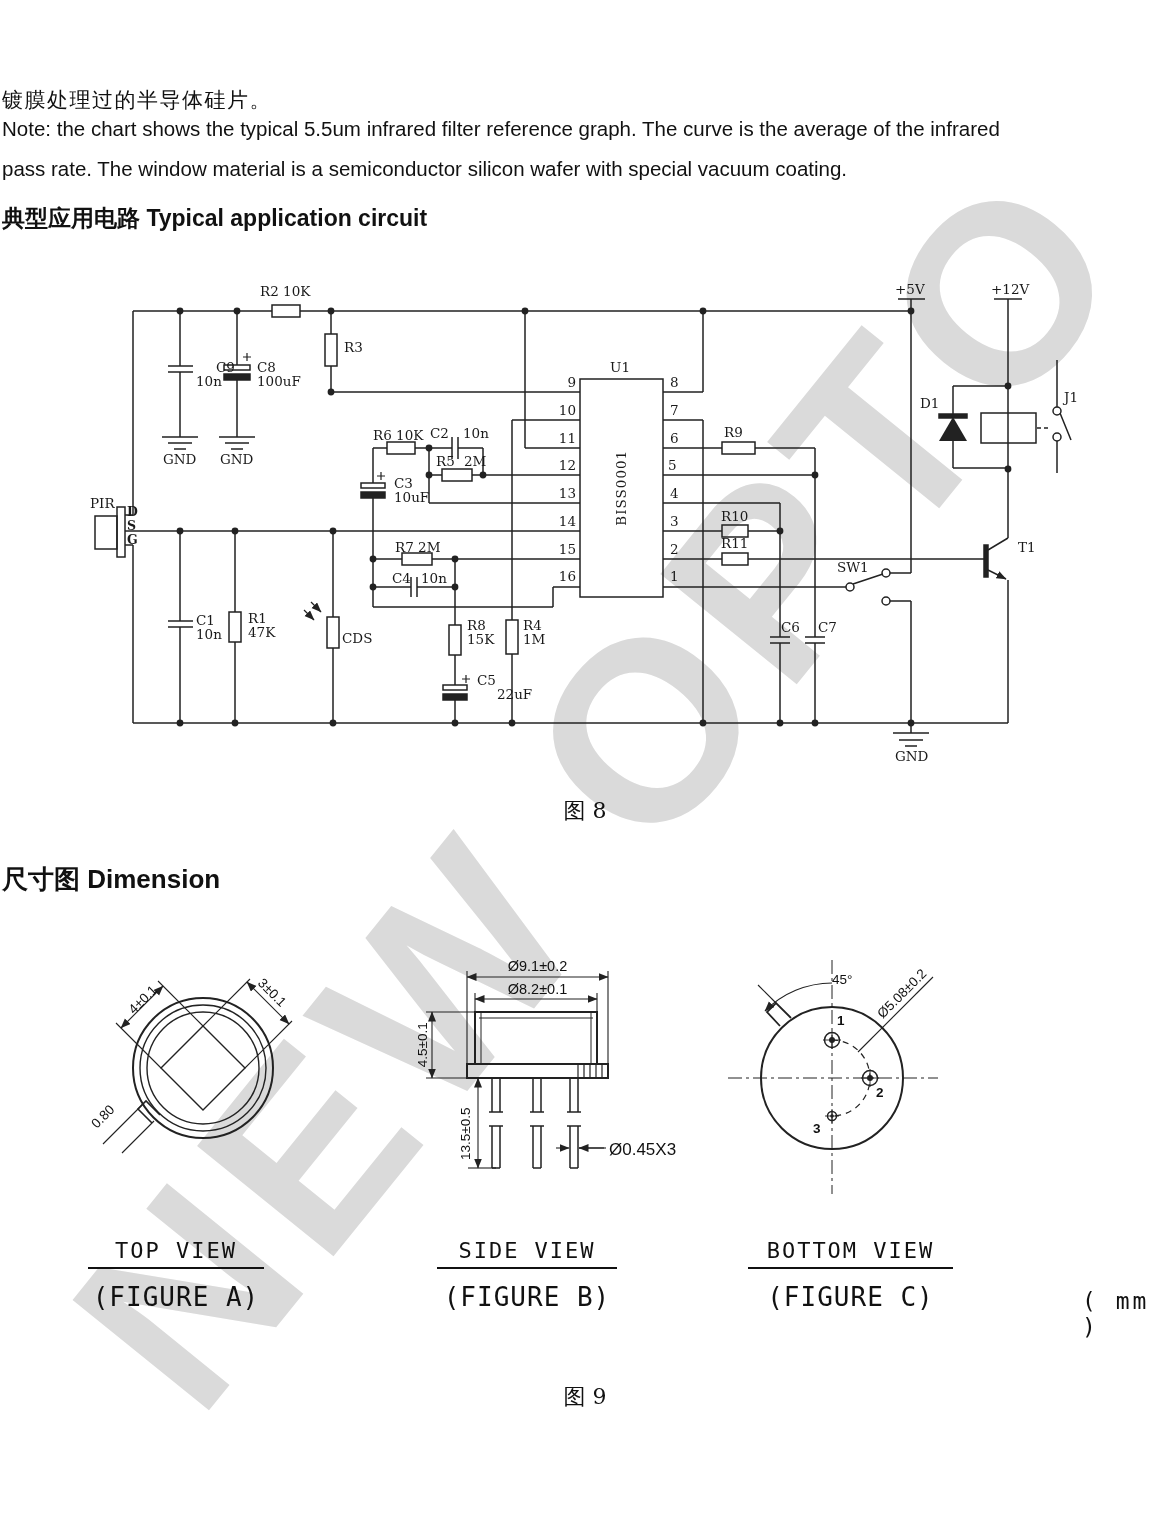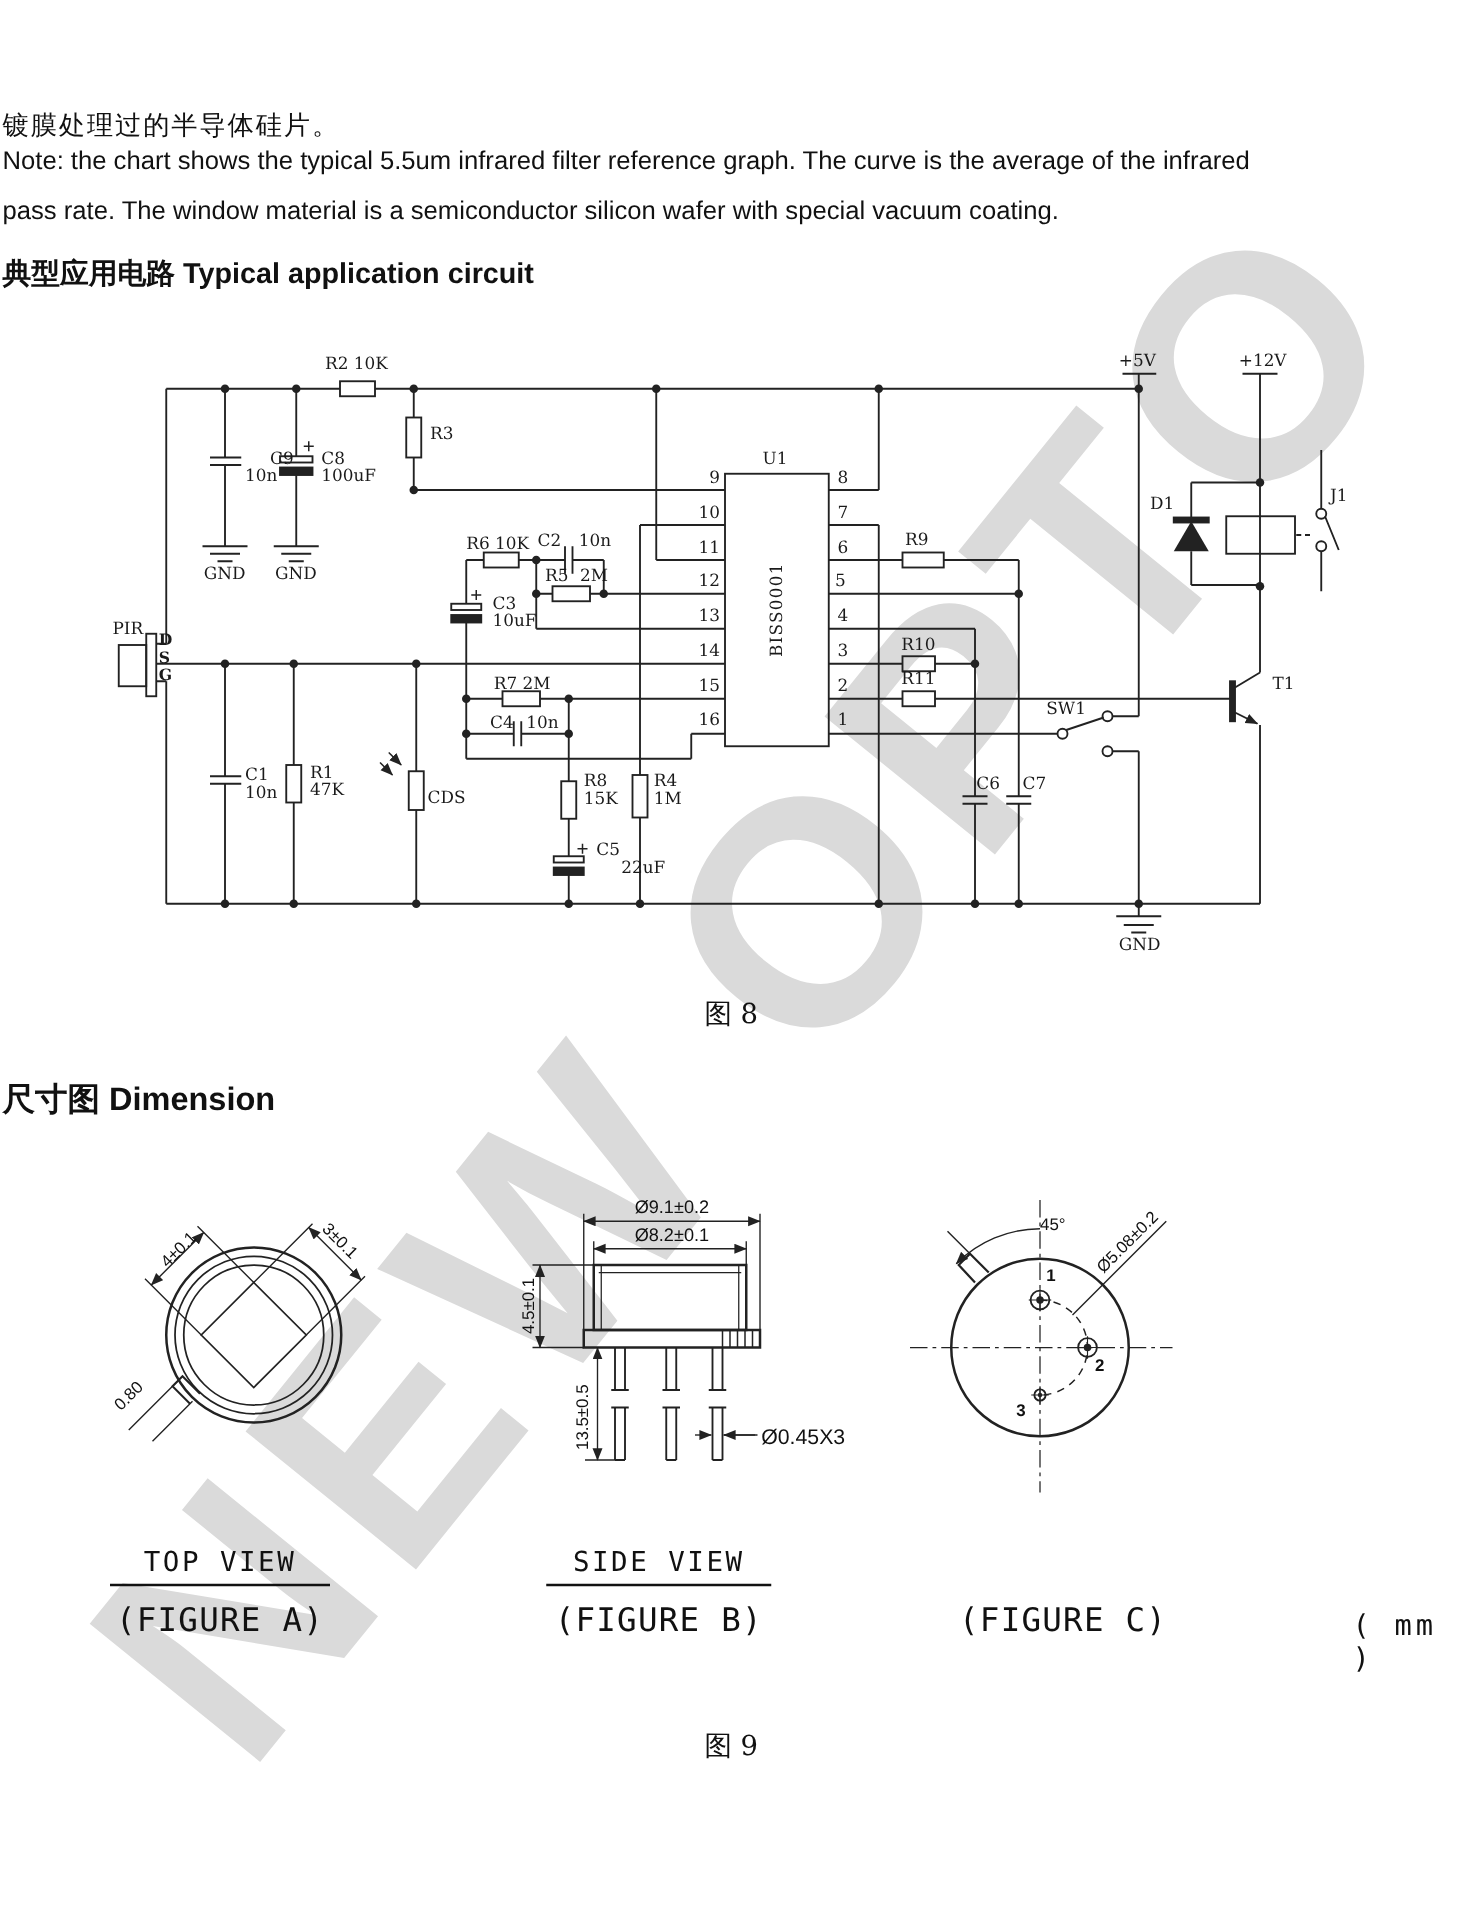--- a/index.html
+++ b/index.html
@@ -355,19 +355,20 @@
     <span class="dl" style="left:792px;top:973px;margin-left:40px;">45°</span>
     <span class="dl ctr rm45" style="left:857px;top:987px;width:90px;">Ø5.08±0.2</span>
     <span class="dl bold" style="left:837px;top:1014px;font-weight:bold;">1</span>
     <span class="dl bold" style="left:876px;top:1086px;font-weight:bold;">2</span>
     <span class="dl bold" style="left:813px;top:1122px;font-weight:bold;">3</span>
 
     <div class="cap" style="left:88px;top:1238px;width:176px;">TOP VIEW</div>
     <div class="capsub" style="left:86px;top:1282px;width:180px;">(FIGURE A)</div>
     <div class="cap" style="left:437px;top:1238px;width:180px;">SIDE VIEW</div>
     <div class="capsub" style="left:435px;top:1282px;width:184px;">(FIGURE B)</div>
+    <div class="cap" style="left:748px;top:1238px;width:205px;">BOTTOM VIEW</div>
     <div class="capsub" style="left:746px;top:1282px;width:209px;">(FIGURE C)</div>
 
     <div class="units" style="left:1082px;top:1288px;">( mm )</div>
 
     <div class="figcap" style="left:540px;top:1382px;width:90px;">图 9</div>
   </div>
 </div>
 
 </body></html>

